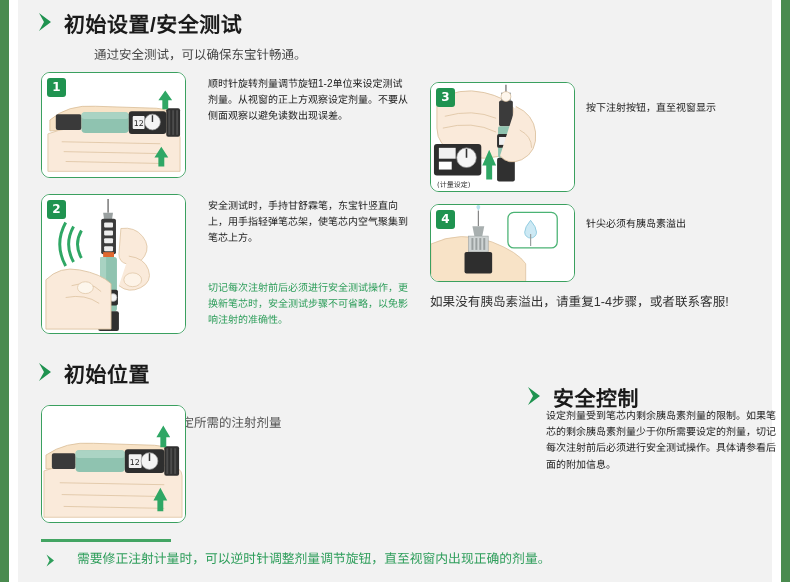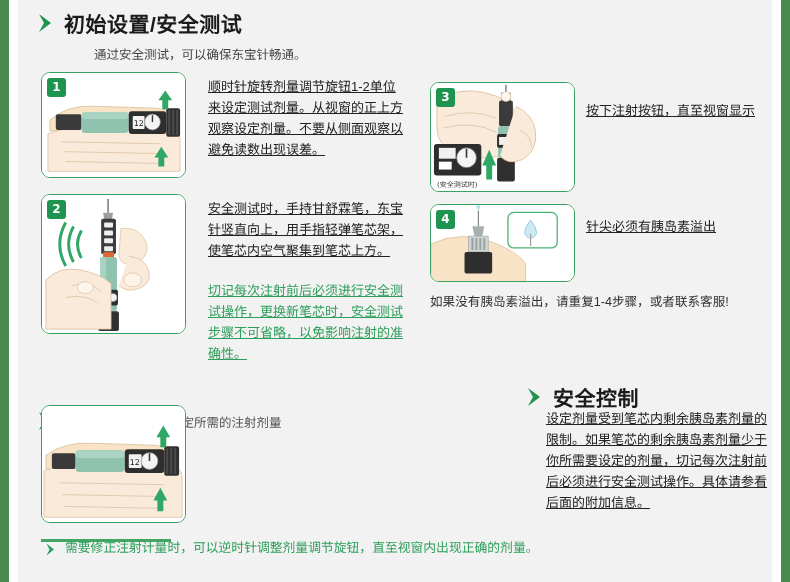--- a/index.html
+++ b/index.html
@@ -20,21 +20,21 @@
   .rail.left{left:0;}
   .rail.right{right:0;}
   
   .gutter{position:absolute;top:0;bottom:0;width:9px;background:#ffffff;}
   .gutter.left{left:9px;}
   .gutter.right{right:9px;}
 
   .content{position:absolute;left:18px;right:18px;top:0;bottom:0;background:#f2f2f2;}
 
   
-  .sec-head{display:flex;align-items:flex-end;gap:9px;}
+  .sec-head{display:flex;align-items:flex-start;gap:9px;}
   .chev{
     width:17px;height:20px;flex:none;position:relative;top:-2px;
   }
   .chev svg{display:block;}
   .sec-title{
     font-size:21px;font-weight:bold;color:#1a1a1a;line-height:1;
     letter-spacing:.5px;
   }
   .sec-sub-inline{
     font-size:12.5px;color:#555;margin-left:10px;padding-bottom:2px;margin-top:48px;
@@ -50,21 +50,21 @@
     box-sizing:border-box;
   }
   .badge{
     position:absolute;left:5px;top:5px;width:19px;height:19px;
     background:#1f9350;border-radius:3px;color:#fff;
     font-size:12px;font-weight:bold;line-height:19px;text-align:center;
     font-family:"DejaVu Sans",sans-serif;z-index:6;
   }
 
   .body-txt{
-    font-size:13px;color:#222;line-height:1.62;text-decoration:underline;
+    font-size:10px;color:#222;line-height:1.62;
   }
   .green-txt{color:#2e9e5b;}
   .note{
     font-size:12.6px;color:#333;line-height:1.5;
   }
 
   
   #blk-top{position:absolute;left:0;top:8px;width:754px;height:340px;}
   #head-1{position:absolute;left:20px;top:6px;}
   #sub-1{position:absolute;left:20px;top:30px;}
@@ -85,22 +85,22 @@
 
   
   #head-2{position:absolute;left:20px;top:364px;}
   #card-5{position:absolute;left:23px;top:405px;width:145px;height:118px;}
   #txt-5{position:absolute;left:190px;top:412px;width:215px;}
 
   #head-3{position:absolute;left:509px;top:364px;margin-top:24px;}
   #txt-6{position:absolute;left:528px;top:408px;width:232px;}
 
   #divider{position:absolute;left:23px;top:539px;width:130px;height:3px;background:#43a563;}
-  #final-note{position:absolute;left:28px;top:539px;width:730px;
-    display:flex;align-items:center;gap:9px;}
+  #final-note{position:absolute;left:28px;top:550px;width:730px;
+    display:flex;align-items:center;gap:21px;}
   .chev-sm{width:10px;height:13px;flex:none;margin-top:2px;}
   .final-txt{font-size:12.8px;color:#2e9e5b;line-height:1.4;}
   .inset-cap{position:absolute;font-size:7px;color:#333;white-space:nowrap;
     font-family:"DejaVu Sans",sans-serif;}
 </style>
 </head>
 <body>
 
 <div class="page">
   <div class="rail left"></div>
@@ -213,21 +213,21 @@
           <path d="M90 48 q12 6 12 18" stroke="#dcc2a0" stroke-width="0.8" fill="none"></path>
 
           <path d="M52 84 l7 -16 l7 16 l-4 0 l0 14 l-6 0 l0 -14 z" fill="#2fa765"></path>
 
           <rect x="3" y="62" width="48" height="32" rx="3" fill="#2d2d2d"></rect>
           <rect x="8" y="66" width="17" height="11" fill="#f0f0f0"></rect>
           <rect x="8" y="80" width="13" height="8" fill="#fff"></rect>
           <circle cx="36" cy="76" r="10" fill="#f4f4f4" stroke="#888" stroke-width="0.7"></circle>
           <path d="M36 76 L36 67" stroke="#333" stroke-width="1.6"></path>
         </svg>
-        <div class="inset-cap" style="left:6px;bottom:2px;">(安全测试时)</div>
+        <div class="inset-cap" style="left:6px;bottom:2px;">(计量设定)</div>
       </div>
       <div class="body-txt" id="txt-3">按下注射按钮，直至视窗显示</div>
 
       <div class="card" id="card-4">
         <span class="badge">4</span>
         <svg width="100%" height="100%" viewBox="0 0 145 78" preserveAspectRatio="xMidYMid slice">
           <rect width="145" height="78" fill="#fff"></rect>
 
           <path d="M0 40 q30 -14 62 -2 q26 10 34 22 l0 18 -96 0 z" fill="#f8e3c7" stroke="#dcc2a0" stroke-width="0.8"></path>
 

